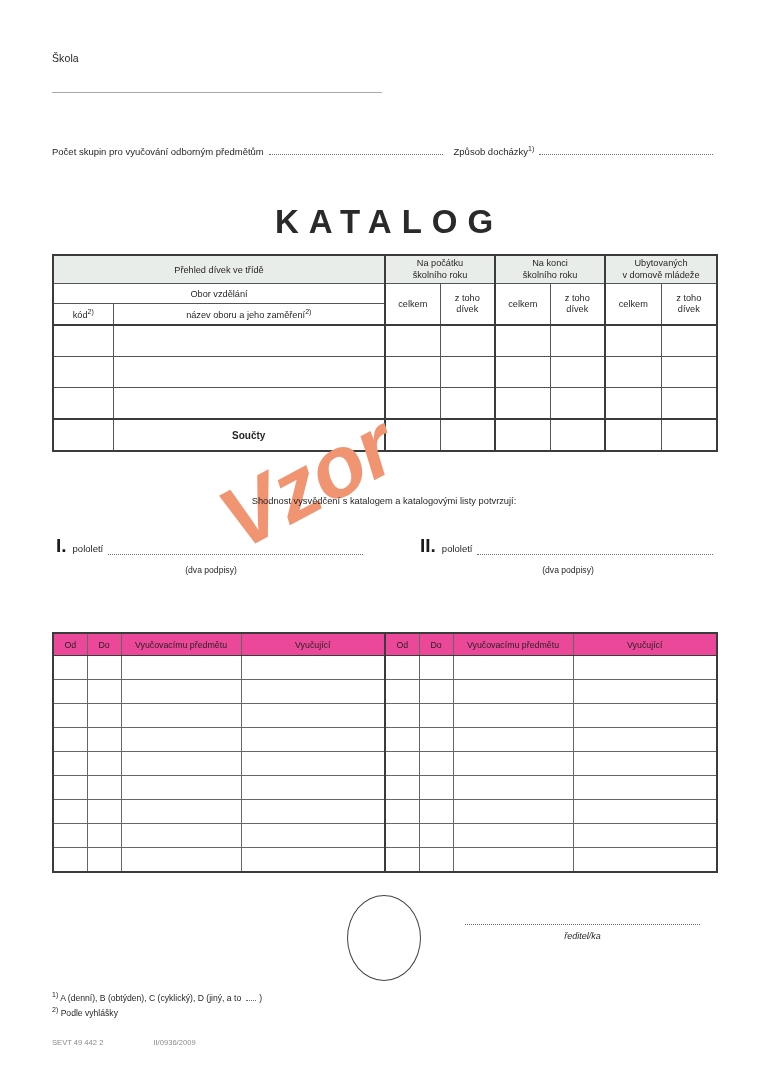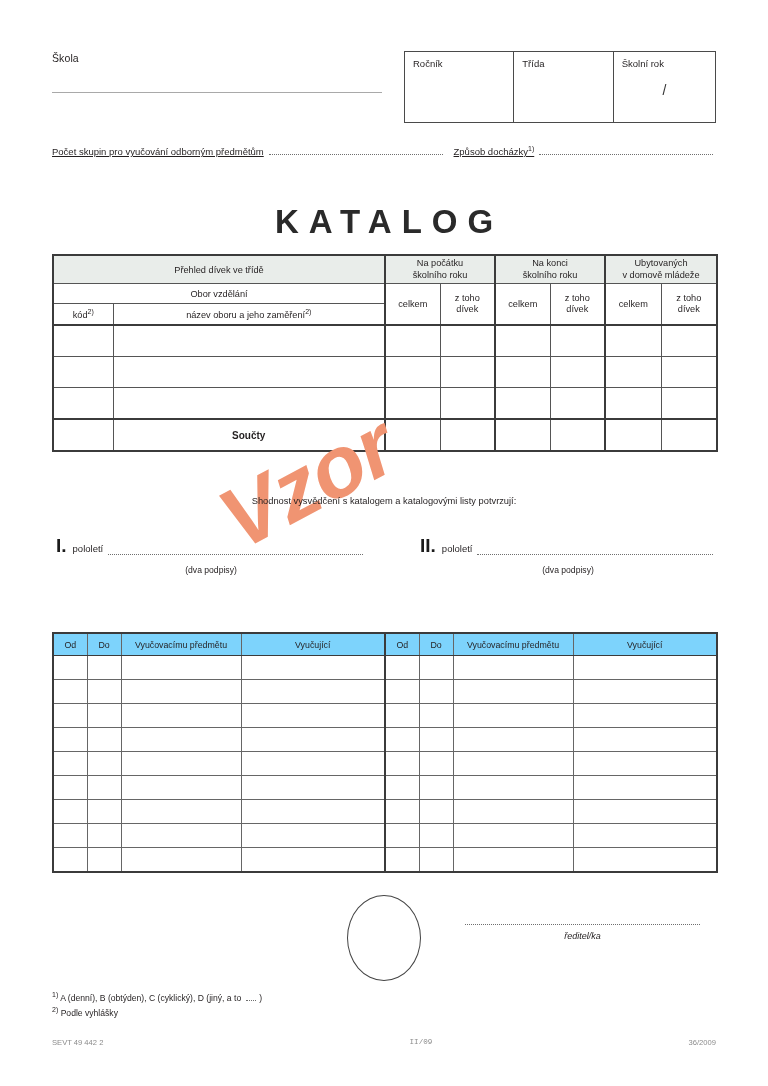--- a/index.html
+++ b/index.html
@@ -70,21 +70,20 @@
     transform: translateX(-50%);
     font-size: 14px;
     color: #333;
   }
 
   
   #groups-line {
     left: 52px; top: 145px; width: 664px;
     display: flex; align-items: baseline;
     font-size: 9.5px;
-    text-decoration: underline;
   }
   #groups-line .lbl { white-space: nowrap; }
   #groups-line .lbl2 { white-space: nowrap; margin-left: 8px; }
 
   
   #katalog {
     left: 0; top: 203px; width: 768px;
     text-align: center;
     font-size: 33px;
     font-weight: bold;
@@ -180,21 +179,21 @@
     font-size: 8.8px;
   }
   #teaching td {
     border: 1px solid #666;
     padding: 0;
     text-align: center;
     vertical-align: middle;
     height: 23px;
   }
   #teaching .hd {
-    background: #7dd3fc;
+    background: #ec4899;
     height: 21px;
     border-bottom: 1.6px solid #3b3b3b;
   }
   #teaching .outer-l { border-left-width: 2px; border-left-color: #3b3b3b; }
   #teaching .outer-r { border-right-width: 2px; border-right-color: #3b3b3b; }
   #teaching .outer-t { border-top-width: 2px; border-top-color: #3b3b3b; }
   #teaching .outer-b { border-bottom-width: 2px; border-bottom-color: #3b3b3b; }
   #teaching .mid { border-left-width: 2px; border-left-color: #3b3b3b; }
   #teaching .dark-b { border-bottom-color: #3b3b3b; border-bottom-width: 1.4px; }
   #teaching .light-b { border-bottom-color: #9a9a9a; border-bottom-width: 1px; }
@@ -222,48 +221,35 @@
     line-height: 1.55;
   }
   #footnotes .fn { display: flex; align-items: baseline; }
   #footnotes .fn .txt { white-space: nowrap; }
   #footnotes .dotfill { max-width: 175px; }
 
   
   #footer {
     left: 52px; top: 1038px; width: 664px;
     display: flex;
-    justify-content: space-between;
     font-size: 7.6px;
     color: #8b8b8b;
   }
-  #footer .mid-item { margin-left: 50px; font-family: Liberation Mono, monospace; }
+  #footer .mid-item { margin-left: 50px; }
 </style>
 </head>
 <body>
 
 <div id="page">
 
   <div class="abs" id="school-block">
     <div id="school-label">Škola</div>
     <div id="school-rule"></div>
   </div>
 
-  <div class="abs" id="head-table">
-    <div class="cell c1">
-      <span>Ročník</span>
-    </div>
-    <div class="cell c2">
-      <span>Třída</span>
-    </div>
-    <div class="cell c3">
-      <span>Školní rok</span>
-      <span class="slash">/</span>
-    </div>
-  </div>
 
   <div class="abs" id="groups-line">
     <span class="lbl">Počet skupin pro vyučování odborným předmětům</span>
     <span class="dotfill"></span>
     <span class="lbl2"><span>Způsob docházky</span><span class="sup">1)</span></span>
     <span class="dotfill"></span>
   </div>
 
   <div class="abs" id="katalog">KATALOG</div>
 

